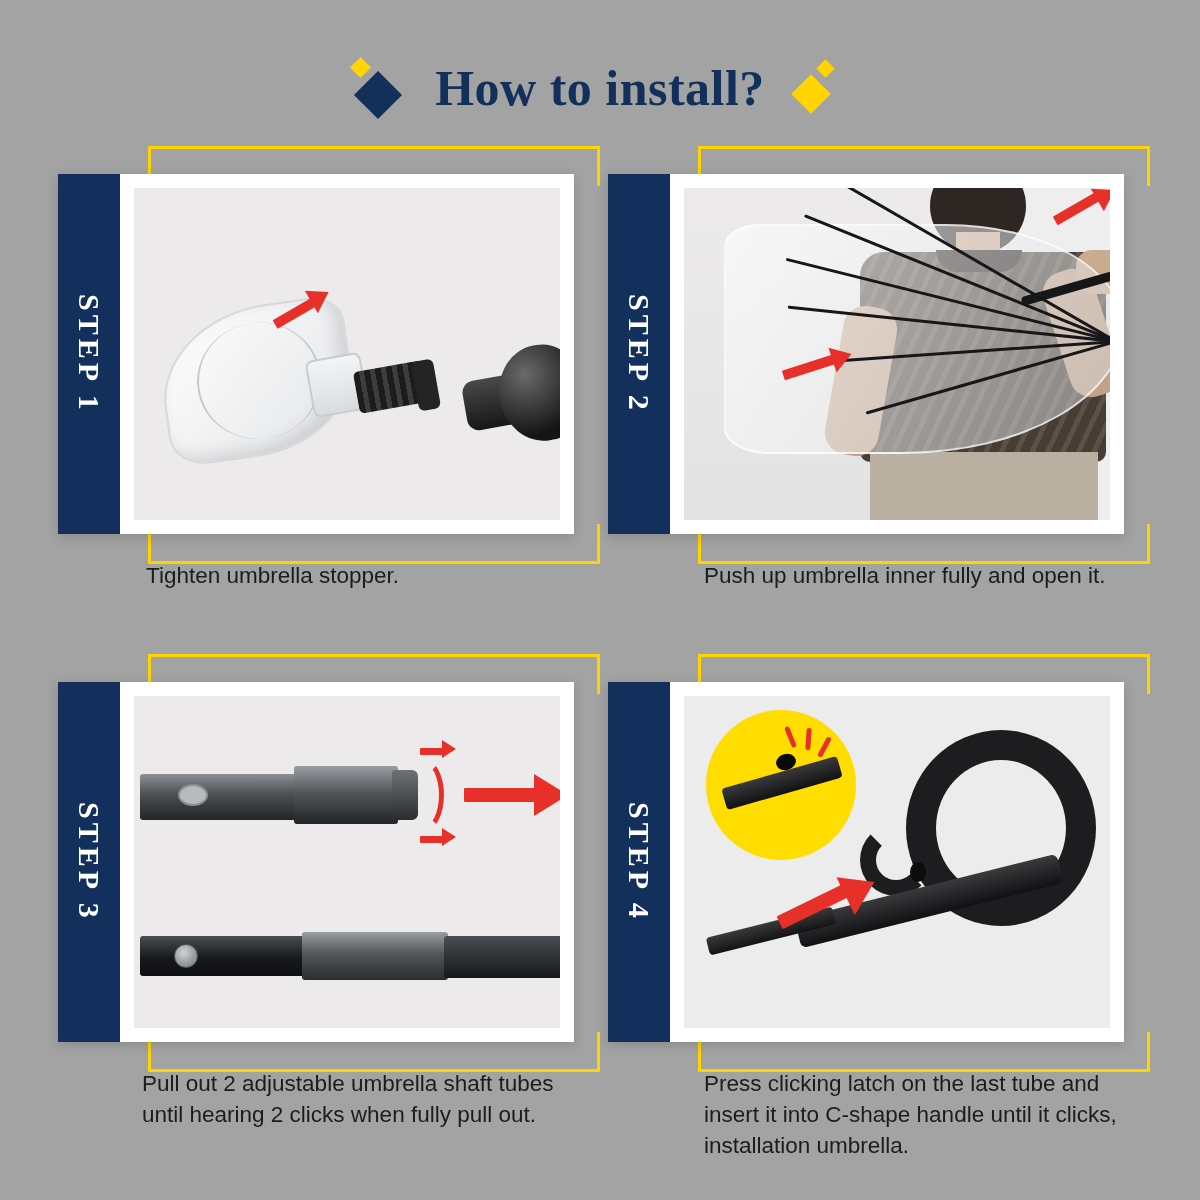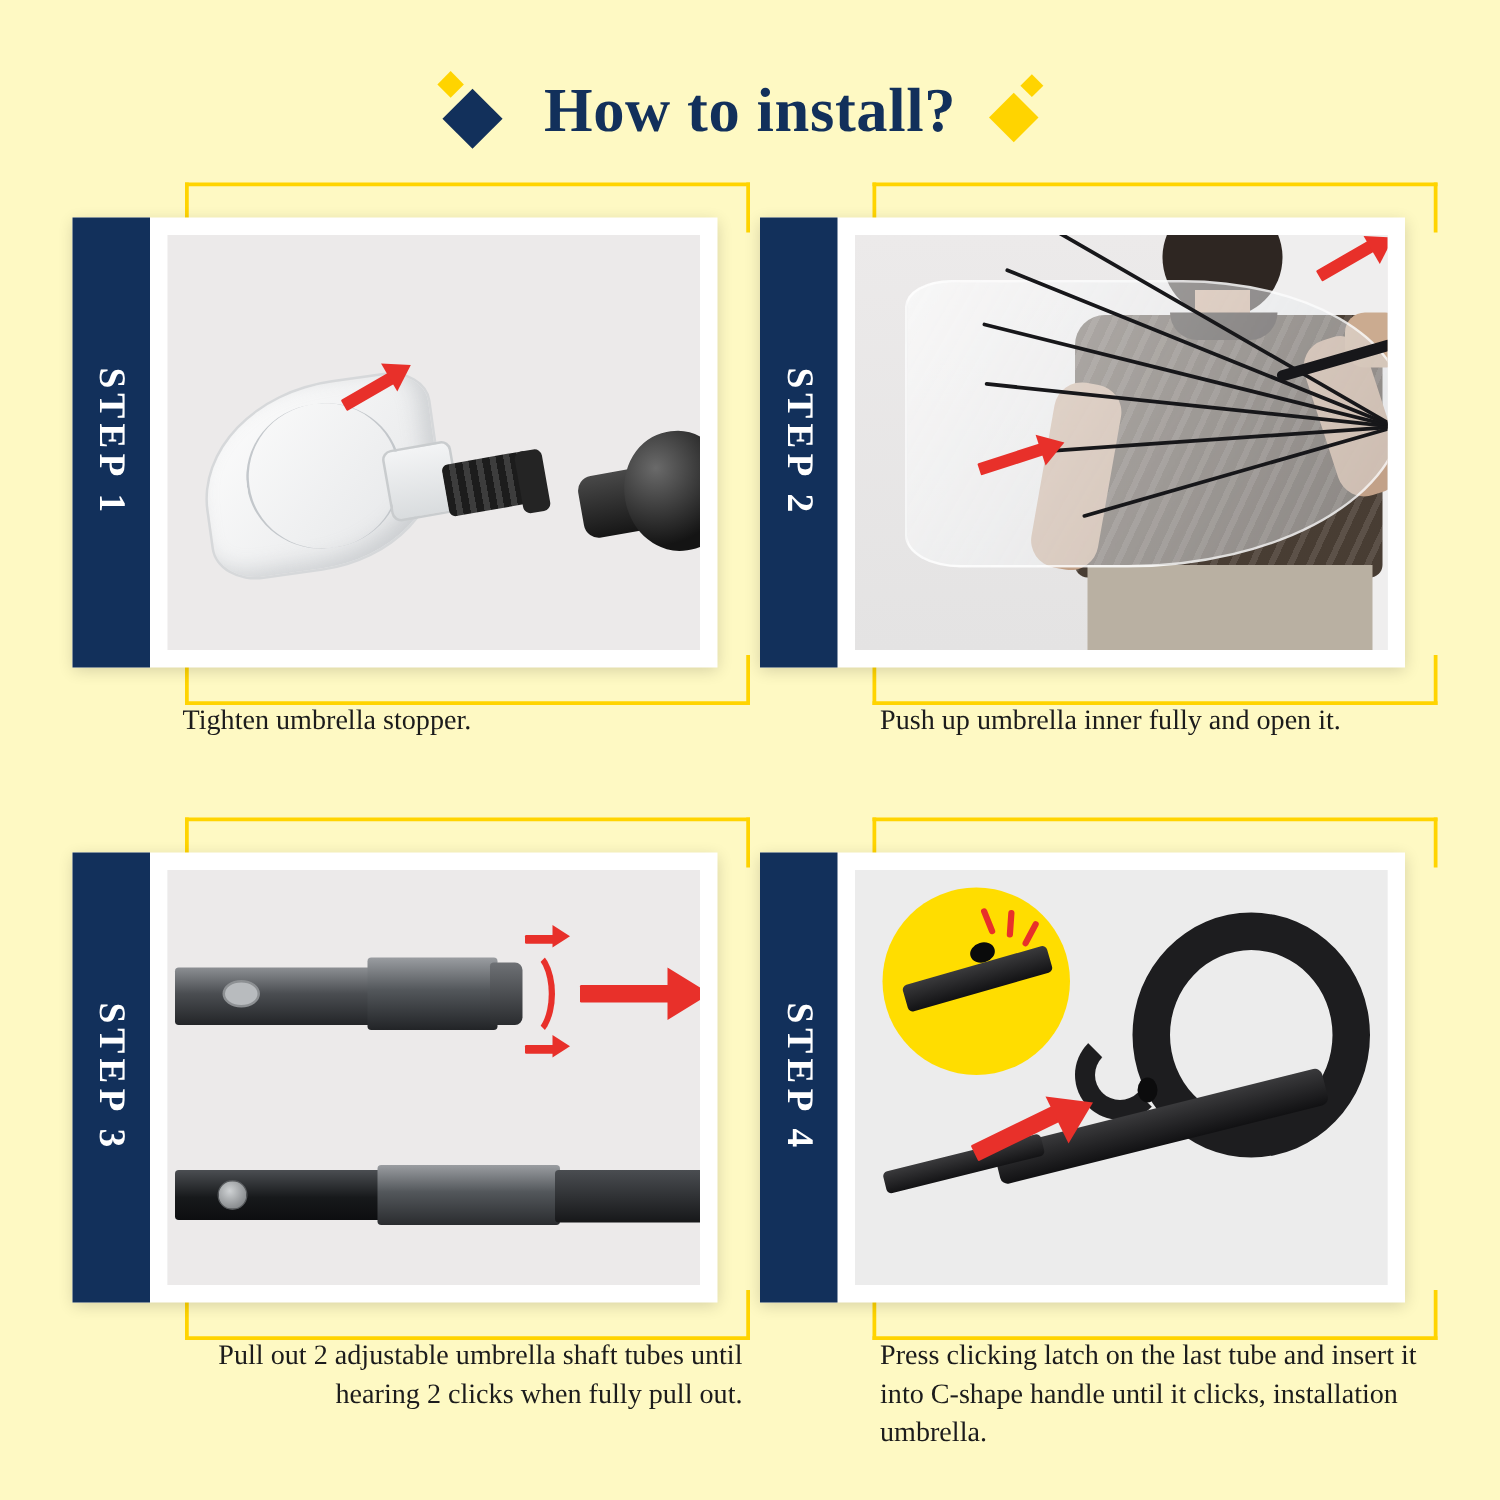--- a/index.html
+++ b/index.html
@@ -5,21 +5,21 @@
   * { box-sizing: border-box; }
   html, body {
     margin: 0; padding: 0;
     width: 1200px; height: 1200px;
     background: #ffffff;
     font-family: "Liberation Sans", sans-serif;
   }
   .page {
     position: relative;
     width: 1200px; height: 1200px;
-    background: #fef9c3;
+    background: #a3a3a3;
     overflow: hidden;
   }
 
   
   .header {
     position: absolute;
     top: 48px; left: 0; right: 0;
     height: 80px;
     display: flex;
     align-items: center;
@@ -112,24 +112,23 @@
   }
 
   .caption {
     position: absolute;
     left: 88px;
     top: 420px;
     width: 452px;
     font-size: 22.5px;
     line-height: 1.38;
     color: #1c1c1c;
-    font-family: Liberation Serif, serif;
   }
   .cell-2 .caption, .cell-4 .caption { left: 96px; width: 450px; }
-  .cell-3 .caption { left: 84px; text-align: right; }
+  .cell-3 .caption { left: 84px; }
 
   
   .arrow-red {
     position: absolute;
     background: #e8302a;
     height: 10px;
     border-radius: 1px;
   }
   .arrow-head {
     position: absolute;

